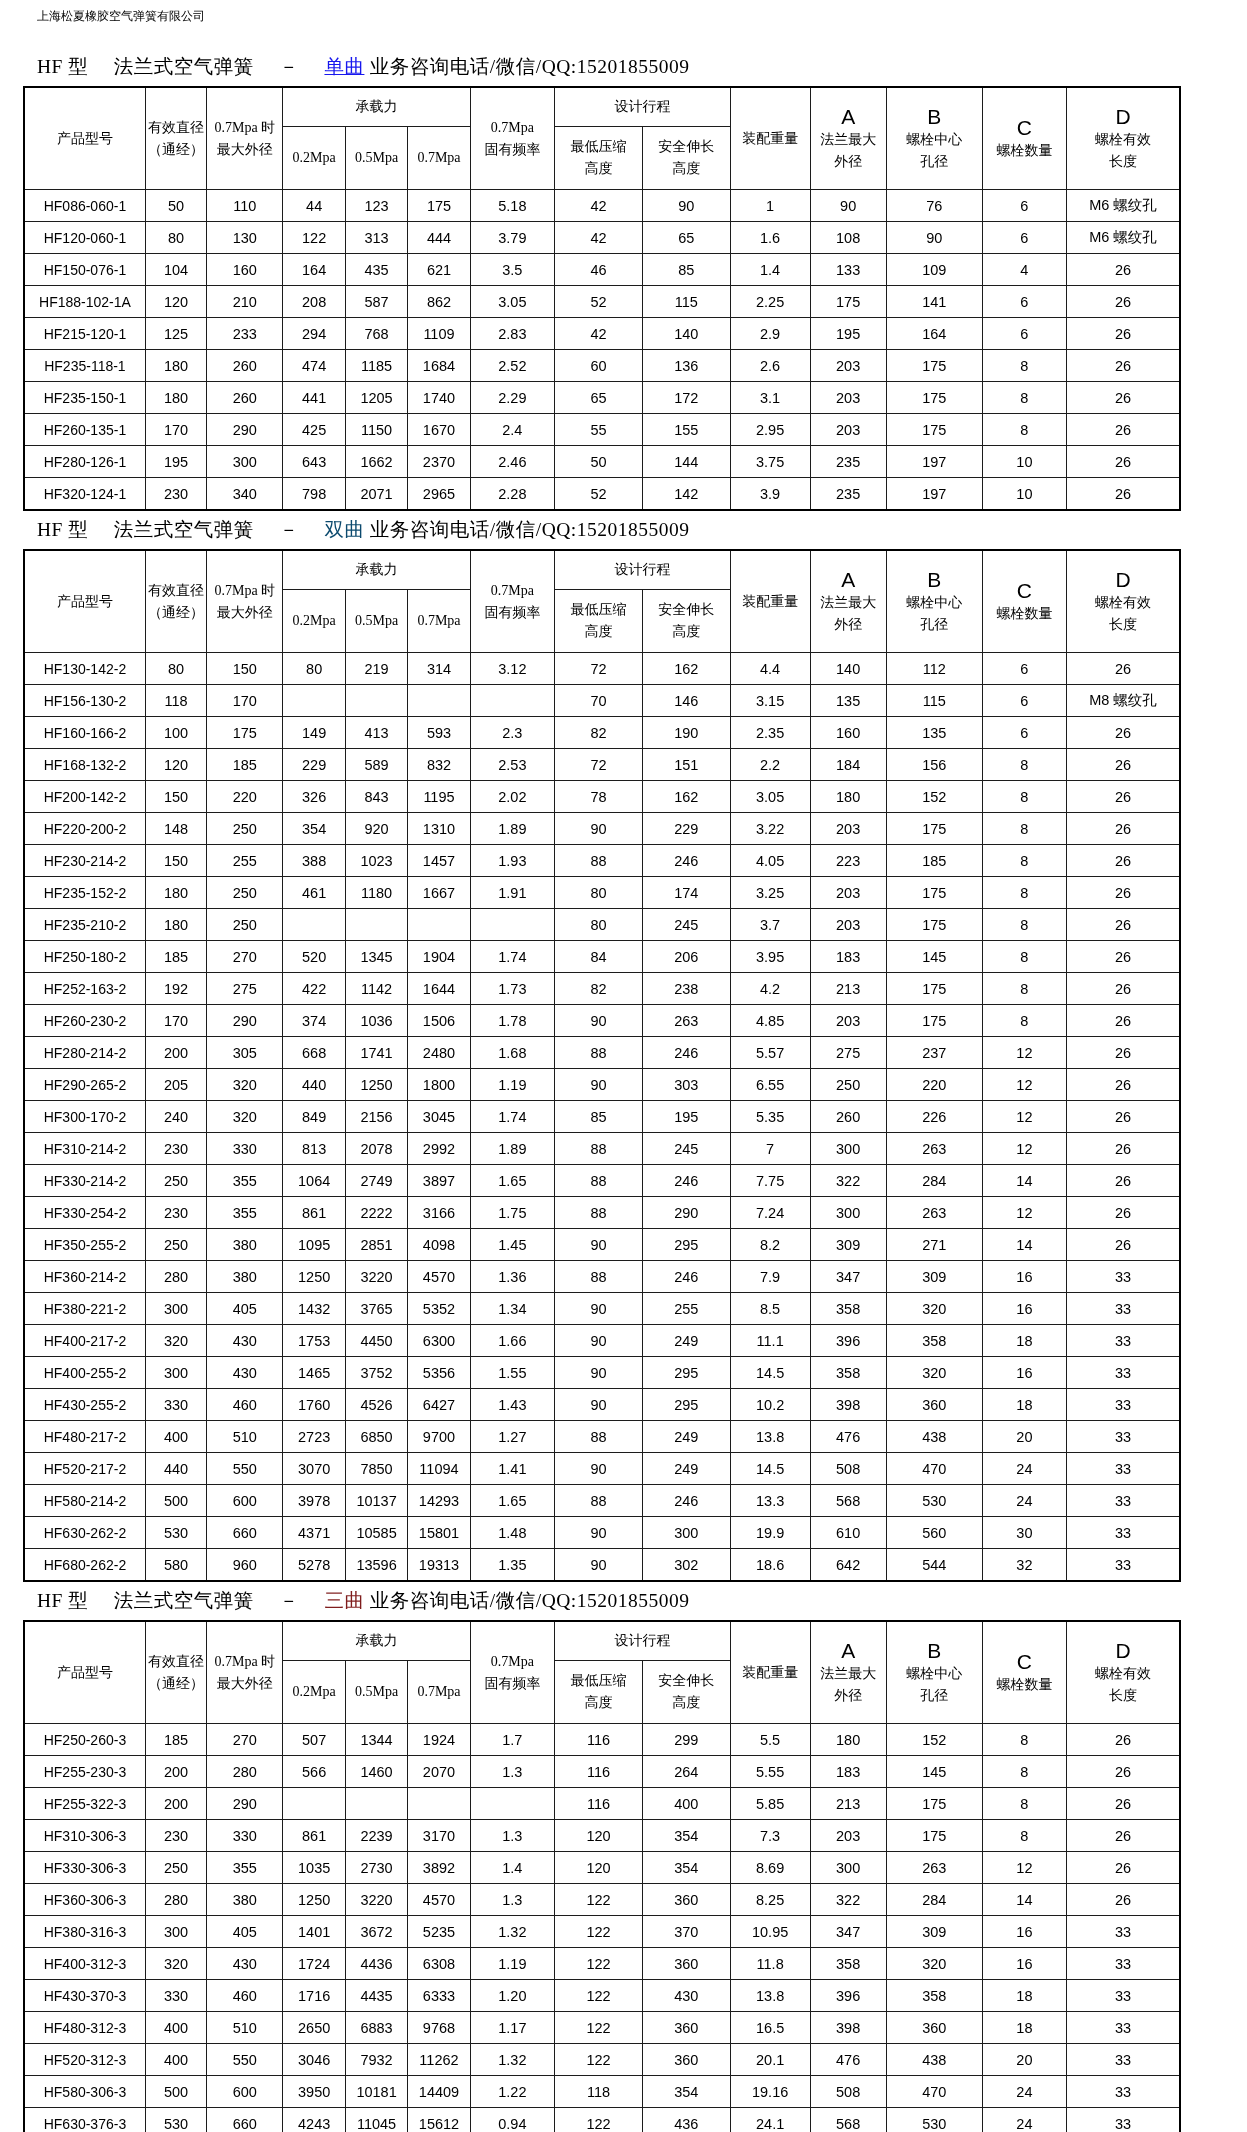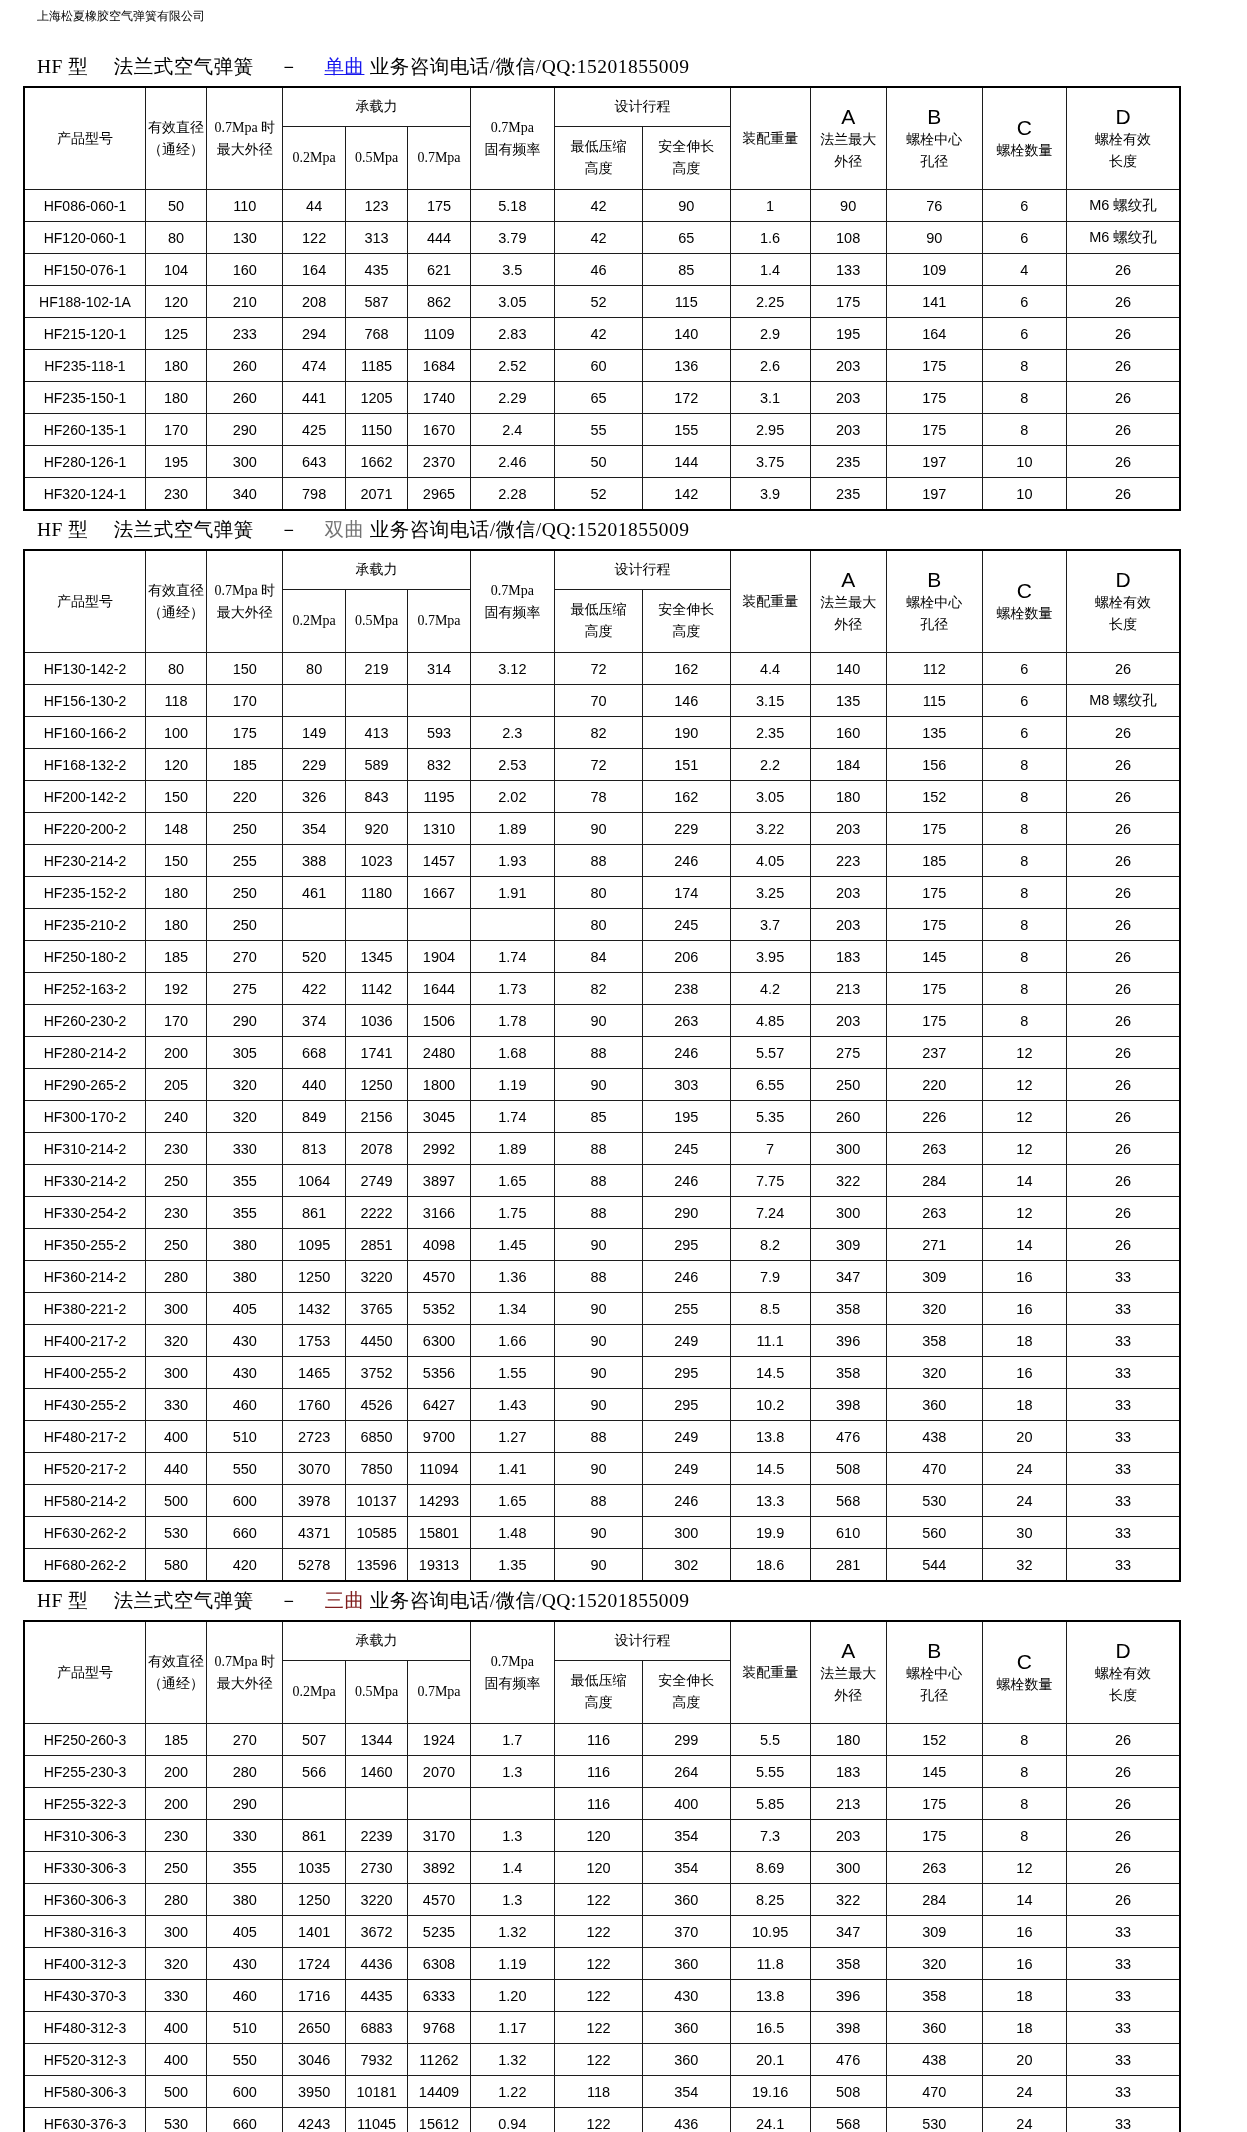--- a/index.html
+++ b/index.html
@@ -252,21 +252,21 @@
               <td>235</td>
               <td>197</td>
               <td>10</td>
               <td>26</td>
             </tr>
           </tbody>
     </table>
   </section>
 
   <section class="spec-section">
-    <h2 class="sec-title"><span class="t-prefix">HF 型　 法兰式空气弹簧　 －　 </span><span class="t-variant" style="color: #737373;">双曲</span><span class="t-suffix"> 业务咨询电话/微信/QQ:15201855009</span></h2>
+    <h2 class="sec-title"><span class="t-prefix">HF 型　 法兰式空气弹簧　 －　 </span><span class="t-variant" style="color: #0c4a6e;">双曲</span><span class="t-suffix"> 业务咨询电话/微信/QQ:15201855009</span></h2>
     <table class="spec-table">
       <colgroup>
         <col style="width:10.5%">
             <col style="width:5.3%">
             <col style="width:6.6%">
         <col style="width:5.4%">
             <col style="width:5.4%">
             <col style="width:5.4%">
         <col style="width:7.3%">
             <col style="width:7.6%">
@@ -774,29 +774,29 @@
               <td>300</td>
               <td>19.9</td>
               <td>610</td>
               <td>560</td>
               <td>30</td>
               <td>33</td>
             </tr>
             <tr>
               <td class="product">HF680-262-2</td>
               <td>580</td>
-              <td>420</td>
+              <td>960</td>
               <td>5278</td>
               <td>13596</td>
               <td>19313</td>
               <td>1.35</td>
               <td>90</td>
               <td>302</td>
               <td>18.6</td>
-              <td>281</td>
+              <td>642</td>
               <td>544</td>
               <td>32</td>
               <td>33</td>
             </tr>
           </tbody>
     </table>
   </section>
 
   <section class="spec-section">
     <h2 class="sec-title"><span class="t-prefix">HF 型　 法兰式空气弹簧　 －　 </span><span class="t-variant" style="color: #7f1d1d; font-family: Liberation Serif, serif;">三曲</span><span class="t-suffix"> 业务咨询电话/微信/QQ:15201855009</span></h2>

